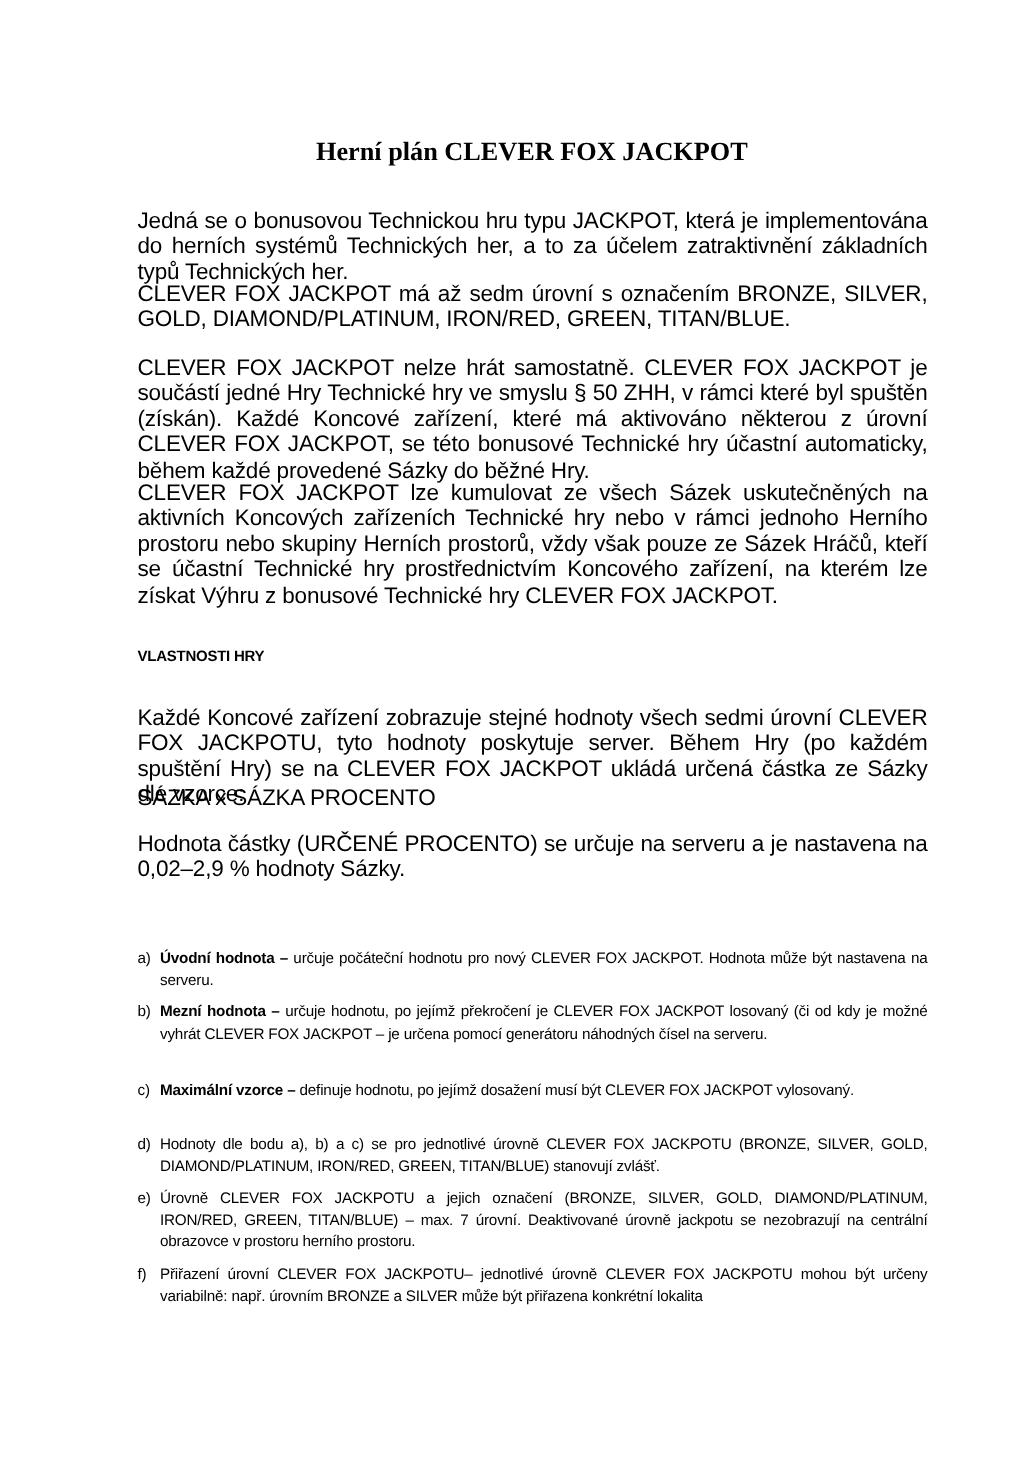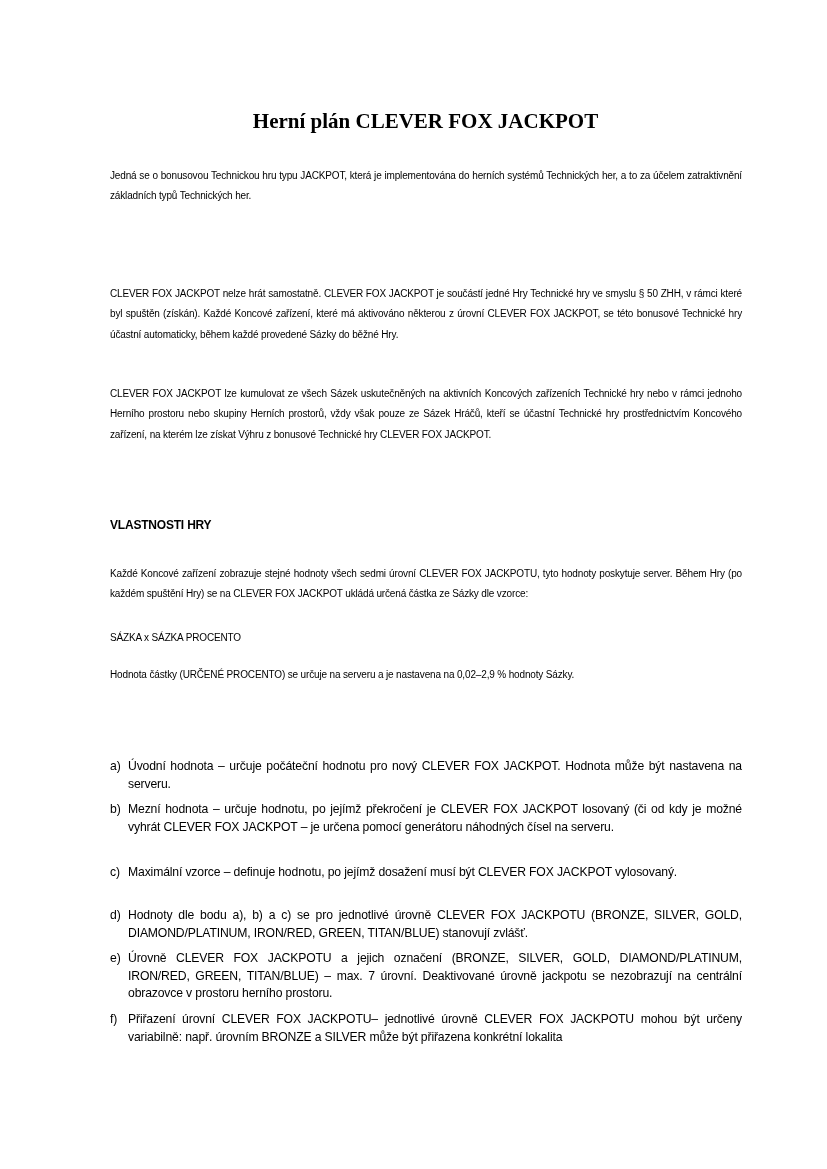--- a/index.html
+++ b/index.html
@@ -11,39 +11,40 @@
     margin-left: 12px;
   }
   .title {
     position: absolute; left: 0; right: 0; top: 109px;
     text-align: center;
     font-family: "Liberation Serif", serif;
     font-weight: bold; font-size: 21px; letter-spacing: 0px;
   }
   .body-text {
     position: absolute; left: 98px; width: 632px;
-    font-size: 10px; line-height: 20.4px;
+    font-size: 18px; line-height: 20.4px;
     text-align: justify; letter-spacing: -0.15px;
   }
   .heading {
     position: absolute; left: 98px; top: 518px;
     font-weight: bold; font-size: 12px; letter-spacing: -0.2px;
   }
   .list-item { position: absolute; left: 98px; width: 632px; font-size: 12.2px; line-height: 17.6px; letter-spacing: -0.15px; text-align: justify; }
   .list-item .marker { position: absolute; left: 0; top: 0; width: 17px; }
   .list-item .content { margin-left: 18px; }
-  b { font-weight: normal; }
+  b { font-weight: bold; }
 </style>
 </head>
 <body>
 
 <div class="page">
   <div class="title">Herní plán CLEVER FOX JACKPOT</div>
 
   <p class="body-text" style="top:166px;margin:0;">Jedná se o bonusovou Technickou hru typu JACKPOT, která je implementována do herních systémů Technických her, a to za účelem zatraktivnění základních typů Technických her.</p>
+  <p class="body-text" style="top:225px;margin:0;">CLEVER FOX JACKPOT má až sedm úrovní s označením BRONZE, SILVER, GOLD, DIAMOND/PLATINUM, IRON/RED, GREEN, TITAN/BLUE.</p>
   <p class="body-text" style="top:284px;margin:0;">CLEVER FOX JACKPOT nelze hrát samostatně. CLEVER FOX JACKPOT je součástí jedné Hry Technické hry ve smyslu § 50 ZHH, v rámci které byl spuštěn (získán). Každé Koncové zařízení, které má aktivováno některou z úrovní CLEVER FOX JACKPOT, se této bonusové Technické hry účastní automaticky, během každé provedené Sázky do běžné Hry.</p>
   <p class="body-text" style="top:384px;margin:0;">CLEVER FOX JACKPOT lze kumulovat ze všech Sázek uskutečněných na aktivních Koncových zařízeních Technické hry nebo v rámci jednoho Herního prostoru nebo skupiny Herních prostorů, vždy však pouze ze Sázek Hráčů, kteří se účastní Technické hry prostřednictvím Koncového zařízení, na kterém lze získat Výhru z bonusové Technické hry CLEVER FOX JACKPOT.</p>
 
   <div class="heading">VLASTNOSTI HRY</div>
 
   <p class="body-text" style="top:564px;margin:0;">Každé Koncové zařízení zobrazuje stejné hodnoty všech sedmi úrovní CLEVER FOX JACKPOTU, tyto hodnoty poskytuje server. Během Hry (po každém spuštění Hry) se na CLEVER FOX JACKPOT  ukládá určená částka ze Sázky dle vzorce:</p>
   <p class="body-text" style="top:628px;margin:0;">SÁZKA x SÁZKA PROCENTO</p>
   <p class="body-text" style="top:665px;margin:0;">Hodnota částky (URČENÉ PROCENTO) se určuje na serveru a je nastavena na 0,02–2,9 % hodnoty Sázky.</p>
 
   <div class="list-item" style="top:758px;">

